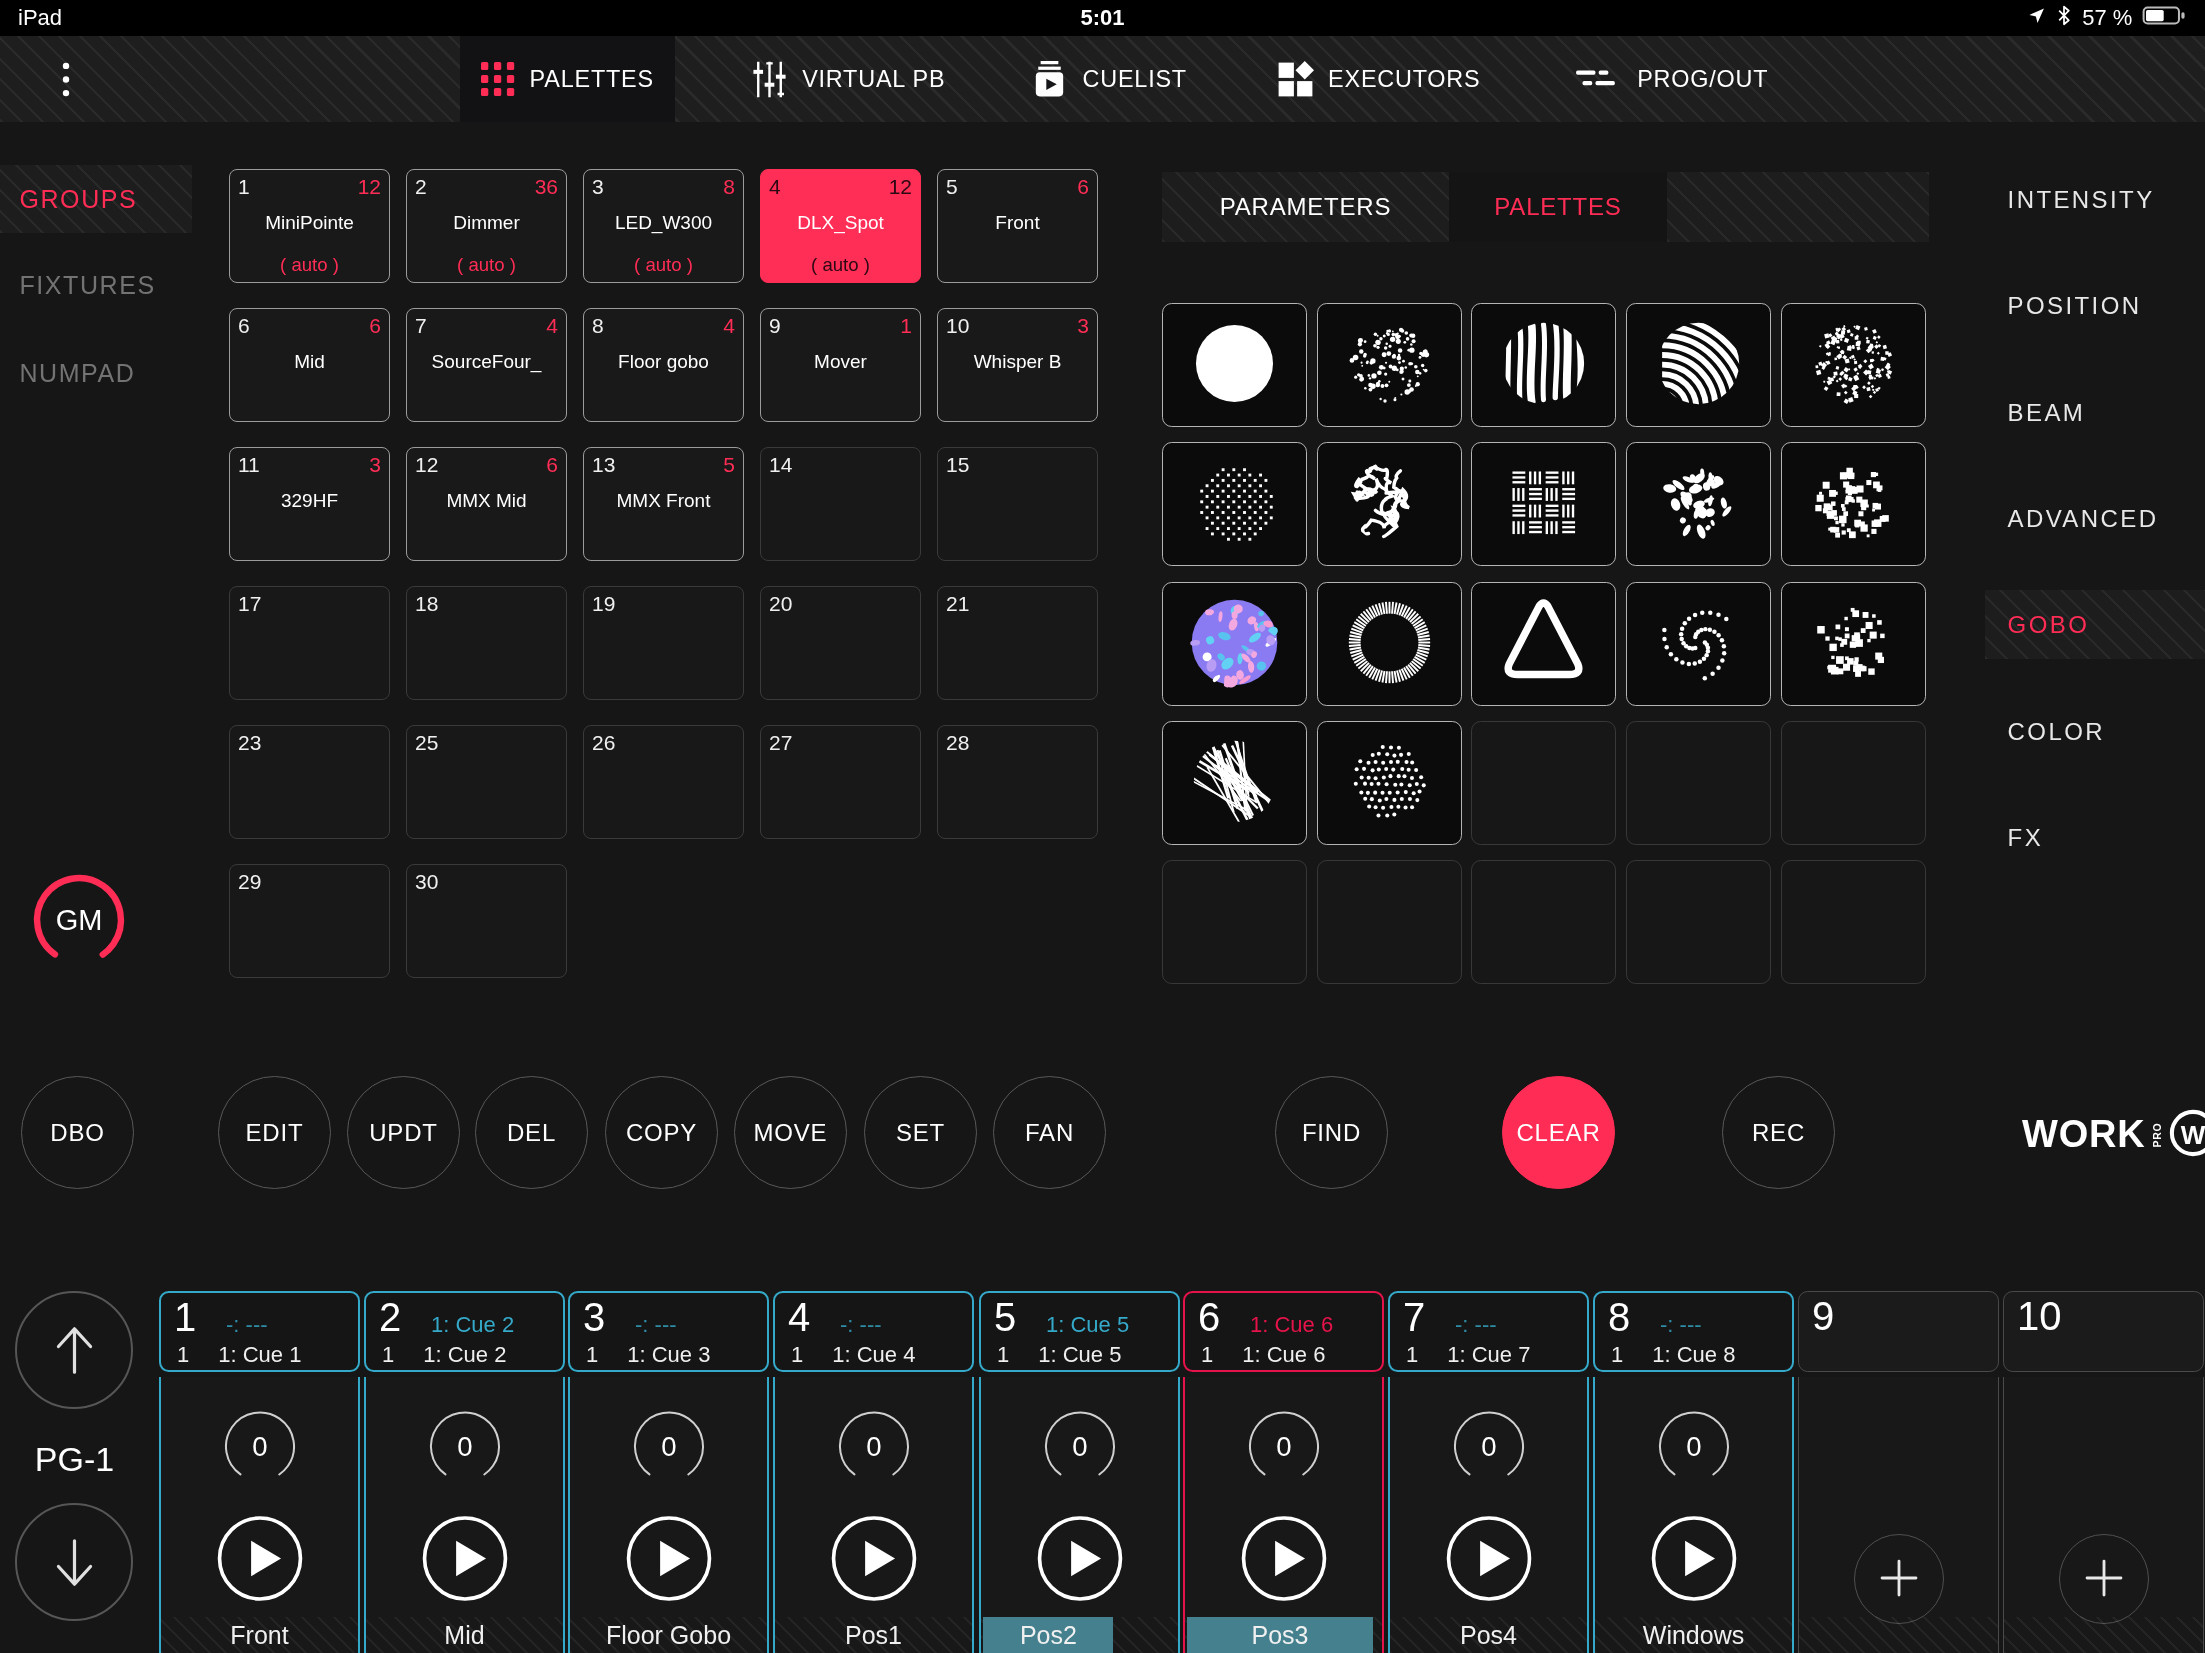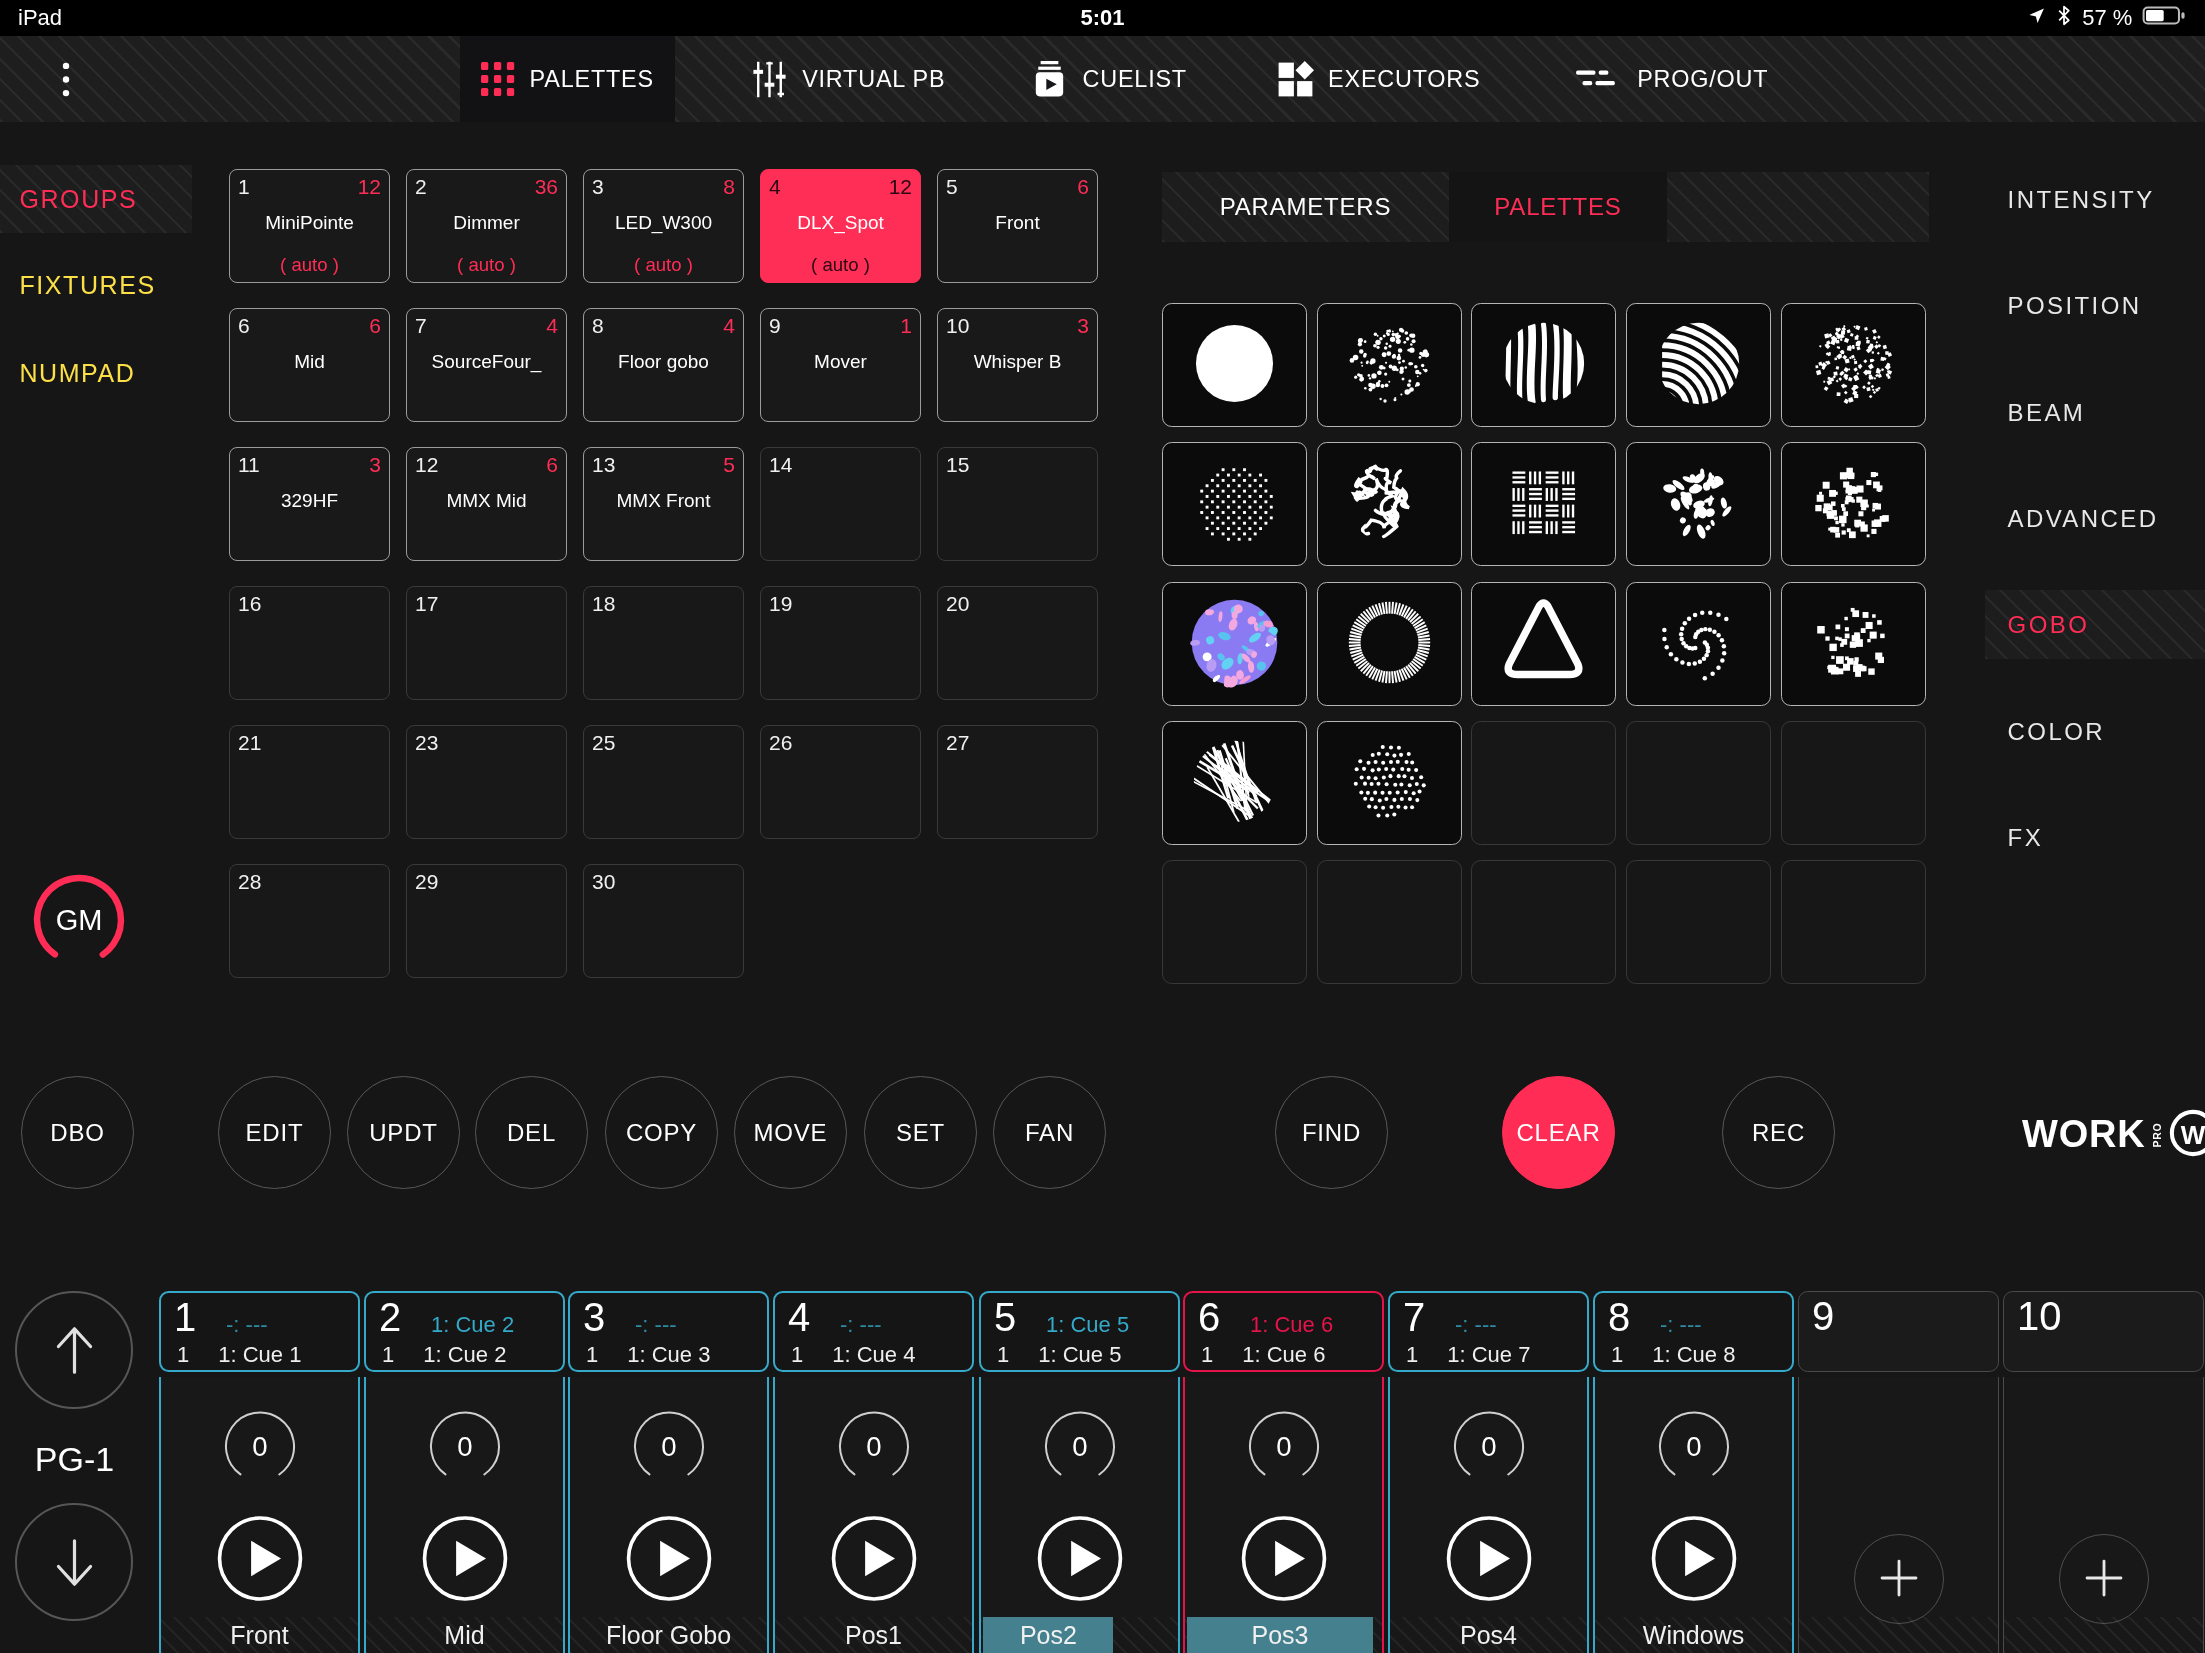--- a/index.html
+++ b/index.html
@@ -22,21 +22,21 @@
   .nav-label{font-size:23.4px;letter-spacing:0.8px;color:#fff;white-space:nowrap;}
   .nav-icon{display:flex;align-items:center;}
   .nav-tab[data-name="tab-palettes"]{left:460px;width:215px;}
   .nav-tab[data-name="tab-virtual-pb"]{left:717px;width:262px;}
   .nav-tab[data-name="tab-cuelist"]{left:999px;width:220px;}
   .nav-tab[data-name="tab-executors"]{left:1256px;width:245px;}
   .nav-tab[data-name="tab-prog-out"]{left:1547px;width:250px;}
 
   
   .side-item{position:absolute;left:0;width:192px;height:68px;display:flex;align-items:center;
-             padding-left:19.4px;box-sizing:border-box;font-size:25px;letter-spacing:1.6px;color:#fde047;}
+             padding-left:19.4px;box-sizing:border-box;font-size:25px;letter-spacing:1.6px;color:#737373;}
   .side-item.active{color:#ff2d55;background-color:#1d1d1d;}
 
   
   #gm{position:absolute;left:29px;top:870px;}
 
   
   #groups-grid{position:absolute;left:229px;top:169px;display:grid;
                grid-template-columns:repeat(5,161px);column-gap:16px;grid-auto-rows:114px;row-gap:25px;}
   .gcell{position:relative;border:1.6px solid #9b9b9b;border-radius:8px;background:#191919;box-sizing:border-box;}
   .gcell.empty{border-color:#3a3a3a;background-color:#181818;}
@@ -293,23 +293,20 @@
       <div class="gcell" data-name="group-cell-13">
         <span class="gnum" data-name="group-number">13</span>
         <span class="gcount" data-name="group-fixture-count">5</span>
         <span class="glabel" data-name="group-label">MMX Front</span>
       </div>
       <div class="gcell empty hatch-sm" data-name="group-cell-14">
         <span class="gnum" data-name="group-number">14</span>
       </div>
       <div class="gcell empty hatch-sm" data-name="group-cell-15">
         <span class="gnum" data-name="group-number">15</span>
-      </div>
-      <div class="gcell empty hatch-sm" data-name="group-cell-16">
-        <span class="gnum" data-name="group-number">16</span>
       </div>
       <div class="gcell empty hatch-sm" data-name="group-cell-17">
         <span class="gnum" data-name="group-number">17</span>
       </div>
       <div class="gcell empty hatch-sm" data-name="group-cell-18">
         <span class="gnum" data-name="group-number">18</span>
       </div>
       <div class="gcell empty hatch-sm" data-name="group-cell-19">
         <span class="gnum" data-name="group-number">19</span>
       </div>

